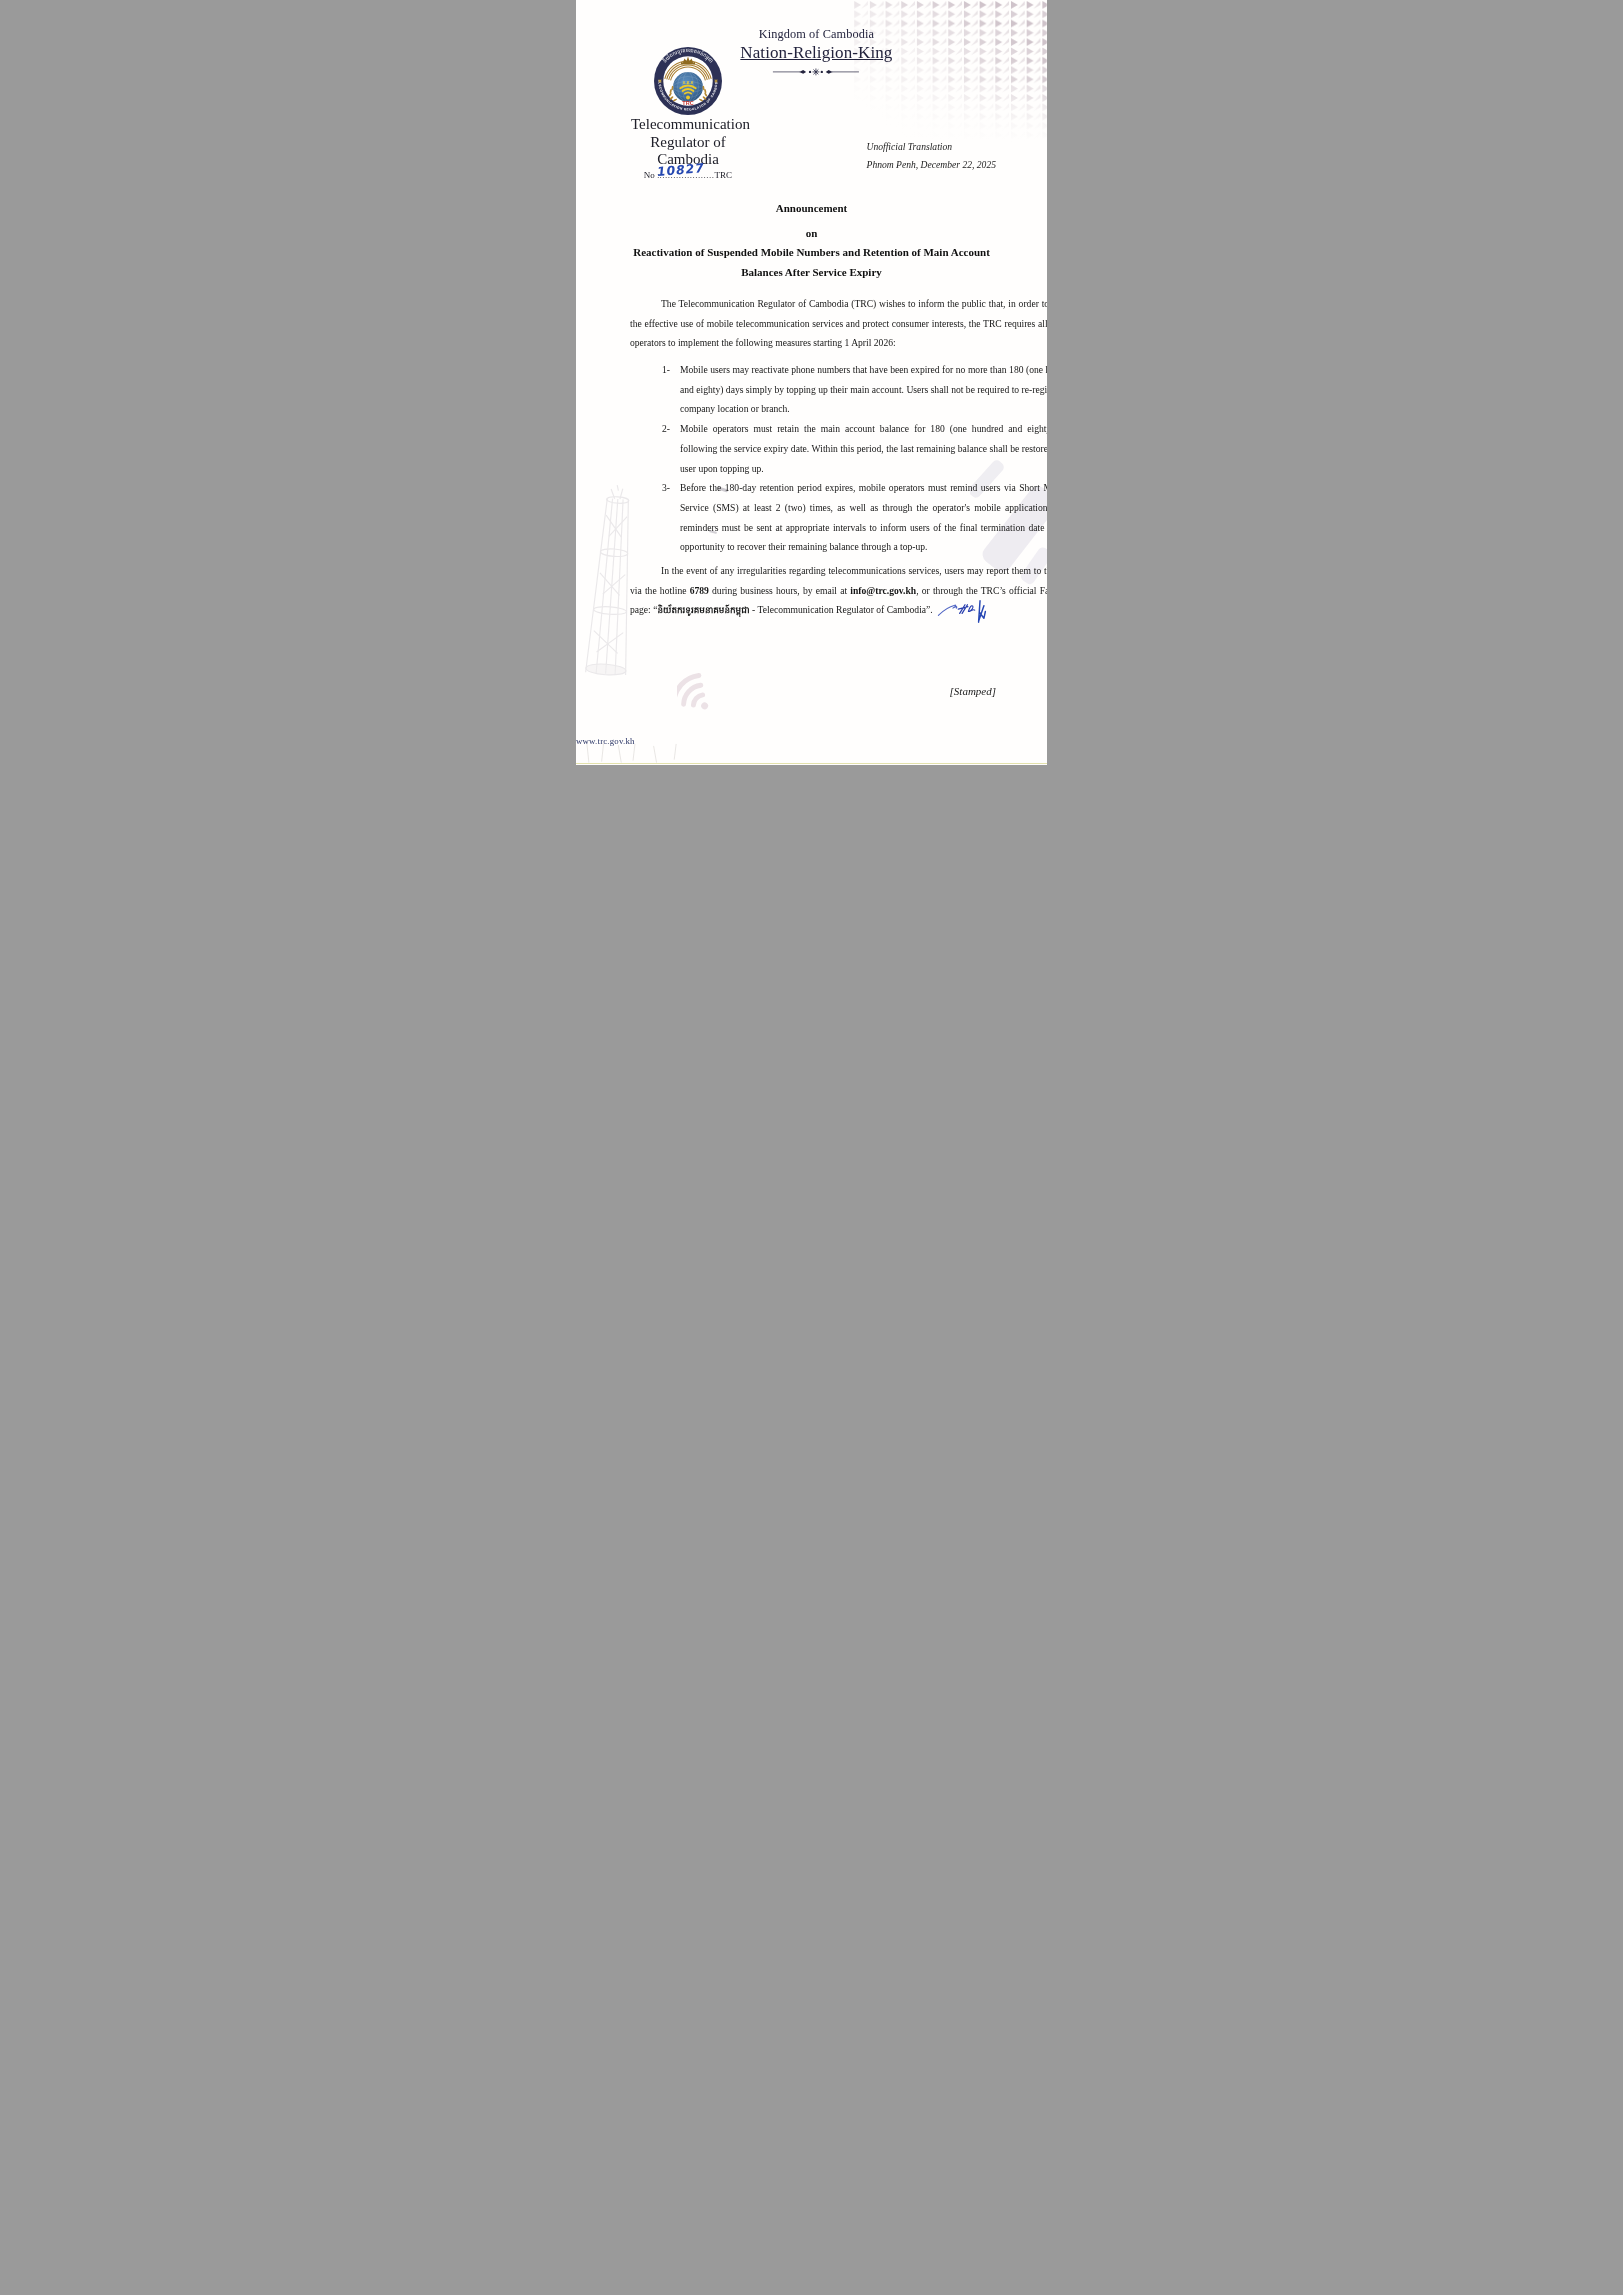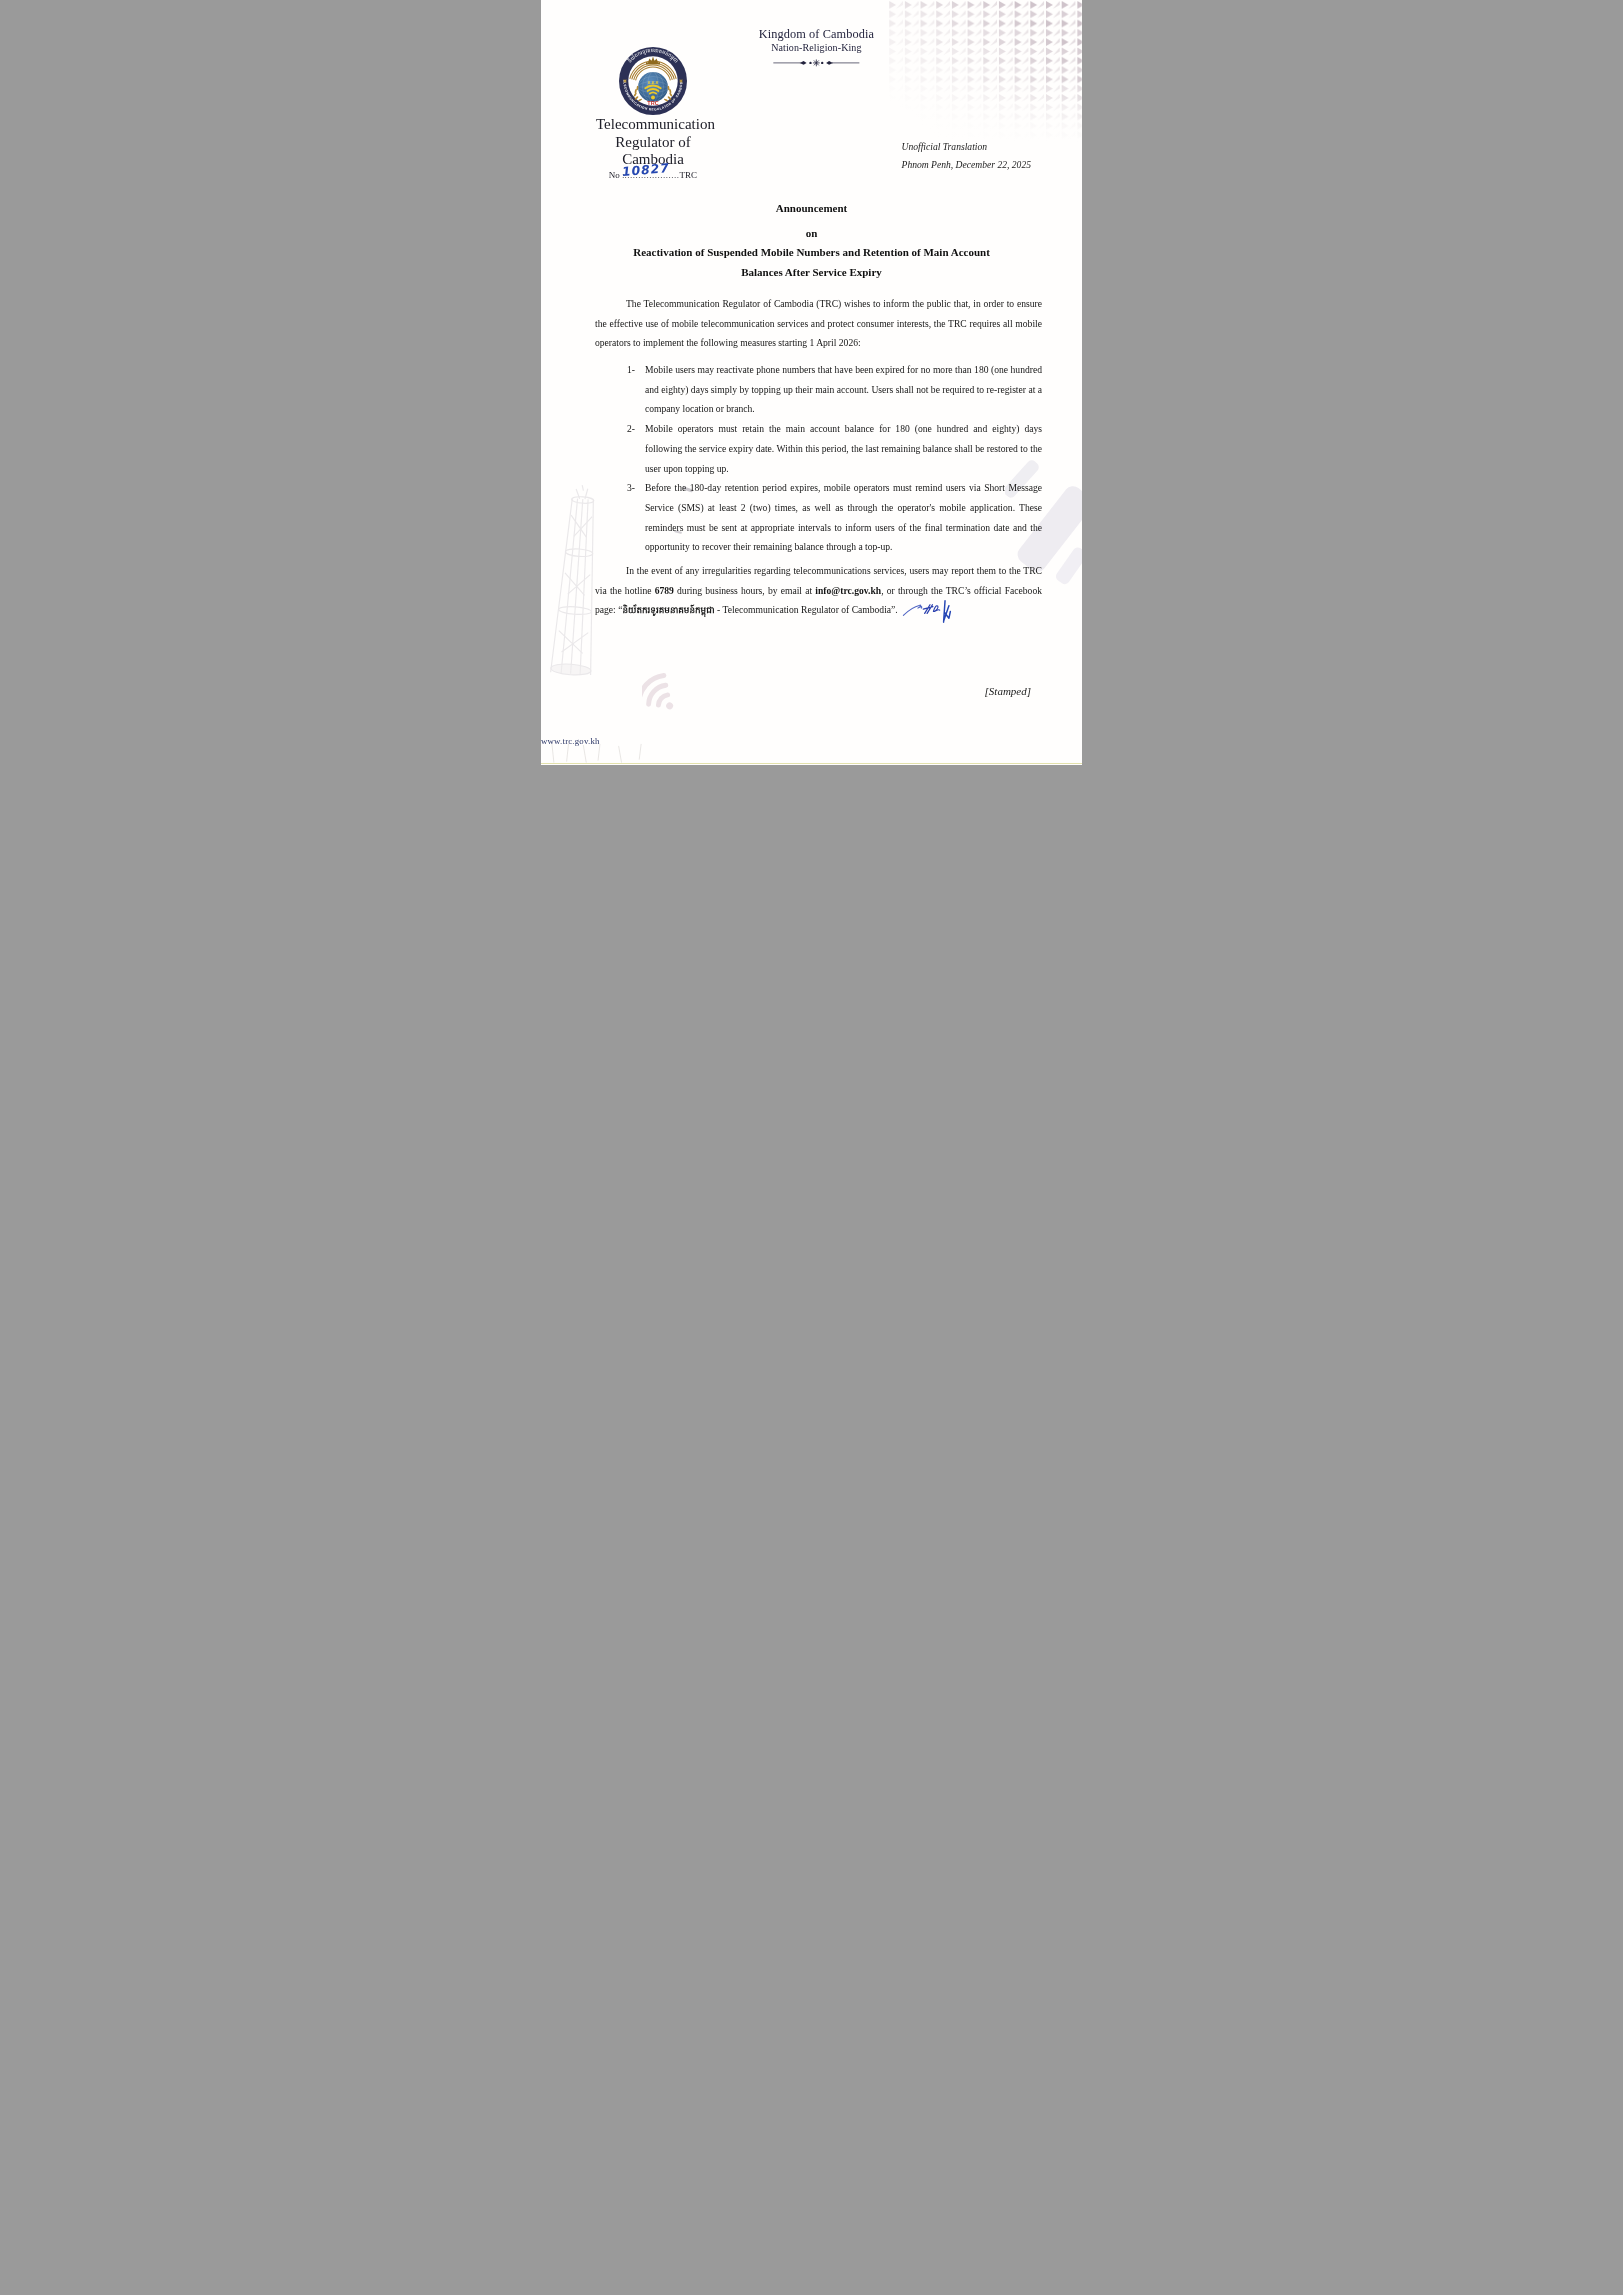--- a/index.html
+++ b/index.html
@@ -1,18 +1,18 @@
 <!DOCTYPE html>
 <html style="--c-text: #1f1f1f; --c-heading: #23233d; --c-footer-link: #2a3566; --c-pen-blue: #2547b0; --c-sig-blue: #2a3fae; --c-logo-navy: #2d3156; --c-logo-gold: #a97d2e; --c-logo-gold-dark: #8f6a1f; --c-logo-yellow: #edc927; --c-logo-red: #c4342e; --c-globe-blue: #3f74a8; --c-tri-pattern: #cfc3ca; --c-bottom-rule: #dedc9e;font-size:7.9px"><head>
 <meta charset="utf-8">
 <style>
   html,body{margin:0;padding:0;background:#9a9a9a;}
   .page{
     position:relative;
-    width:541px;height:765px;
+    width:471px;height:765px;
     margin:0 auto;
     background:#fffefd;
     overflow:hidden;
     font-family:"Liberation Serif", serif;
     color:var(--c-text,#1f1f1f);
   }
   
   .tri-wrap{position:absolute;top:0;right:0;width:194px;height:147px;}
   .tri-wrap svg{display:block;width:100%;height:100%;}
   .tri-fade{
@@ -20,21 +20,21 @@
     background:
       linear-gradient(218deg, rgba(255,255,255,0) 18%, rgba(255,254,253,.7) 58%, #fffefd 84%),
       linear-gradient(to bottom, rgba(255,255,255,0) 55%, #fffefd 97%);
   }
   
   .kingdom-block{
     position:absolute;top:26.5px;left:50%;transform:translateX(-50%);
     margin-left:4.9px;text-align:center;color:var(--c-heading,#23233d);
   }
   .kingdom-title{font-size:12.3px;line-height:1.25;font-weight:400;letter-spacing:0.1px;}
-  .kingdom-motto{font-size:10px;line-height:1.25;font-weight:400;letter-spacing:0.1px;}
+  .kingdom-motto{font-size:17px;line-height:1.25;font-weight:400;letter-spacing:0.1px;text-decoration:underline;}
   .divider{margin-top:3.9px;}
   
   .letterhead{position:absolute;top:46px;left:55px;width:114px;text-align:center;}
   .logo{display:block;margin:0 auto;}
   .org-line{font-size:15px;line-height:1.18;color:#20202a;}
   .no-line{position:relative;font-size:9px;margin-top:1px;color:#20202a;white-space:nowrap;}
   .no-dots{letter-spacing:0.5px;}
   .handwritten-no{
     position:absolute;left:25.6px;top:-7.4px;
     font-family:"DejaVu Sans",sans-serif;

